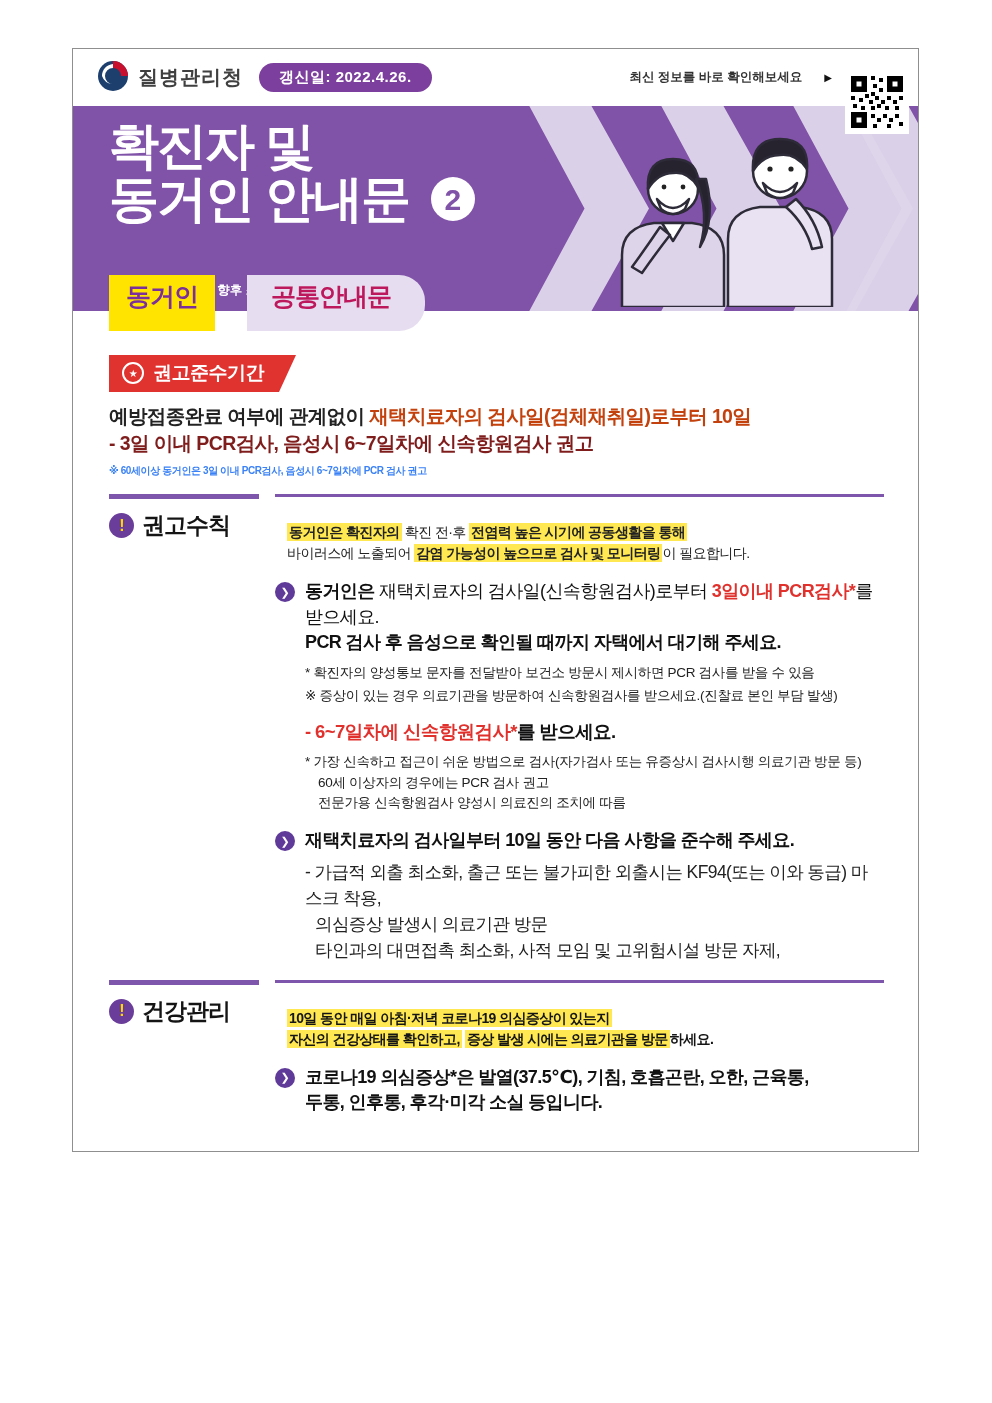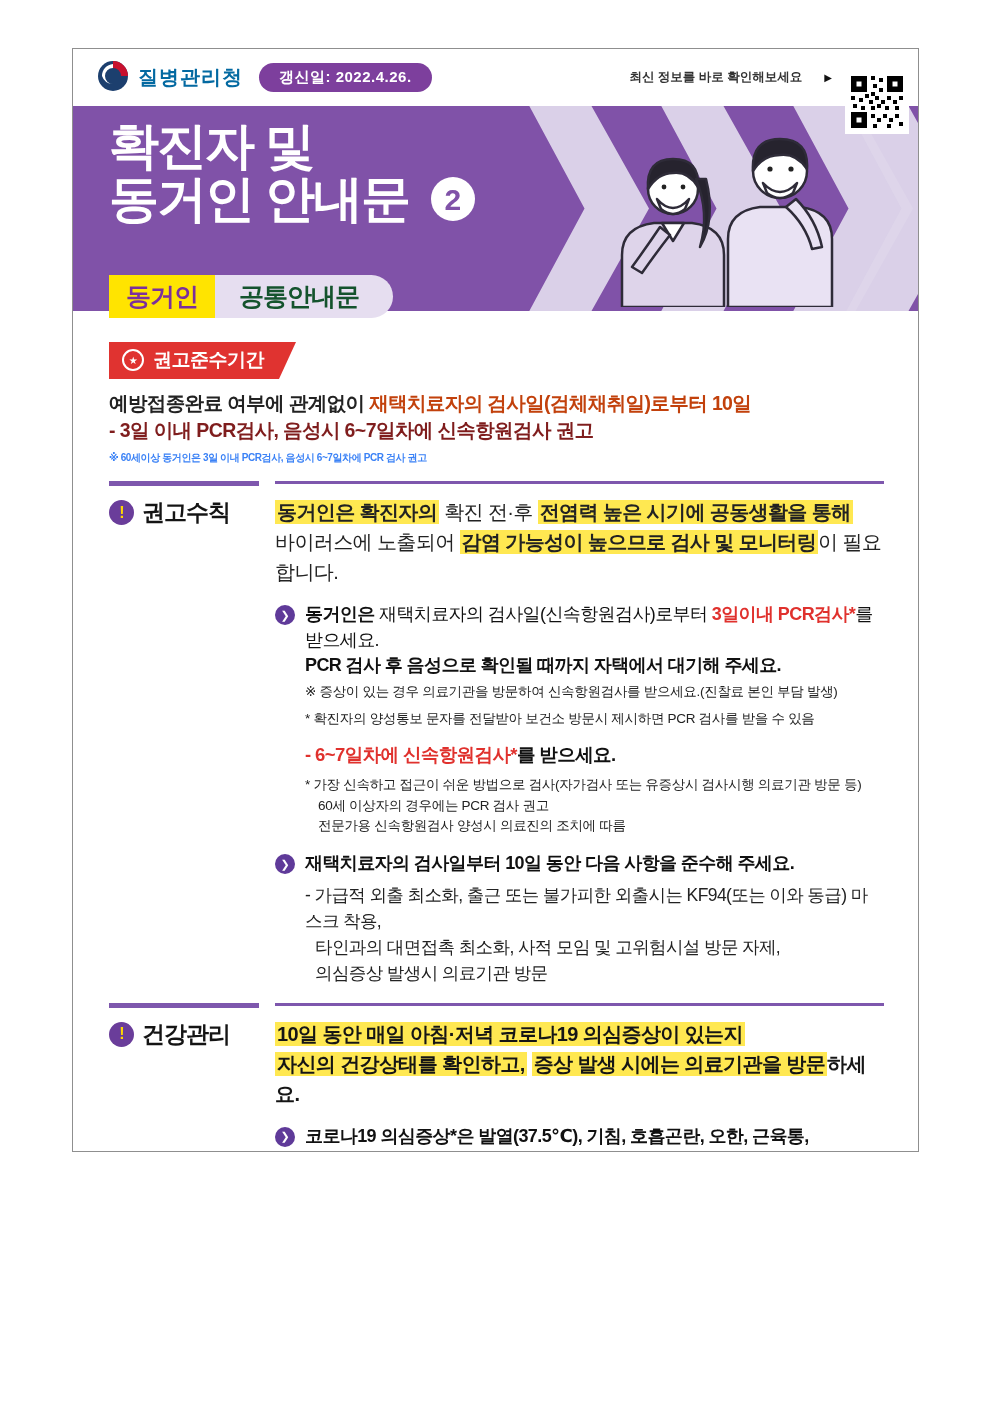--- a/index.html
+++ b/index.html
@@ -8,21 +8,21 @@
     font-family:"Liberation Sans","DejaVu Sans",sans-serif;color:#1a1a1a;
     -webkit-font-smoothing:antialiased;
   }
   .page{
     position:absolute;left:72px;top:48px;width:845px;height:1102px;
     border:1px solid #8f8f8f;background:#fff;overflow:hidden;
   }
   
   .header{height:57px;display:flex;align-items:center;padding:0 86px 0 24px;box-sizing:border-box;}
   .logo-wrap{display:flex;align-items:center;gap:9px;}
-  .agency-name{font-size:20px;font-weight:800;letter-spacing:1px;color:#0369a1;}
+  .agency-name{font-size:20px;font-weight:800;letter-spacing:1px;color:#404040;}
   .update-pill{
     margin-left:16px;background:#7d3f9d;color:#fff;font-size:15px;font-weight:700;
     padding:5px 20px;border-radius:30px;letter-spacing:.5px;
   }
   .qr-hint{margin-left:auto;display:flex;align-items:center;gap:22px;font-size:12.5px;font-weight:700;color:#333;}
   .qr-hint .tri{font-size:10px;color:#111;}
   .qr-box{
     position:absolute;top:21px;right:9px;z-index:6;background:#fff;padding:4px;
     width:56px;height:56px;box-sizing:content-box;
   }
@@ -38,28 +38,28 @@
     font-size:50px;line-height:1.05;font-weight:800;letter-spacing:-2px;
   }
   .num-circle{
     display:inline-flex;align-items:center;justify-content:center;
     width:44px;height:44px;border-radius:50%;background:#fff;color:#8052a8;
     font-size:30px;font-weight:800;margin-left:10px;vertical-align:6px;letter-spacing:0;
   }
   .banner-note{position:absolute;z-index:3;left:38px;bottom:12px;color:#fff;font-size:12.5px;font-weight:600;}
   .people{position:absolute;z-index:2;right:48px;bottom:0;}
   
-  .tags{position:relative;z-index:4;display:flex;margin:-36px 0 0 36px;}
+  .tags{position:relative;z-index:4;display:flex;margin:-36px 0 0 36px;gap:32px;}
   .tag-primary{
     background:#ffe400;color:#7b2f9c;font-size:25px;font-weight:800;
     padding:5px 17px;letter-spacing:-1px;
   }
   .tag-secondary{
-    background:#e6def0;color:#14532d;font-size:25px;font-weight:800;
-    padding:5px 34px 5px 24px;border-radius:0 26px 26px 0;letter-spacing:-1px;text-align:center;
+    background:#e6def0;color:#be185d;font-size:25px;font-weight:800;
+    padding:5px 34px 18px 24px;border-radius:0 26px 26px 0;letter-spacing:-1px;text-align:center;
   }
   
   .period{margin:24px 34px 0 36px;}
   .period-badge{
     display:inline-flex;align-items:center;gap:9px;background:#e03330;color:#fff;
     font-size:19px;font-weight:800;padding:5px 32px 6px 13px;letter-spacing:-.5px;
     clip-path:polygon(0 0,100% 0,calc(100% - 17px) 100%,0 100%);
   }
   .star-icon{
     width:18px;height:18px;border:2px solid #fff;border-radius:50%;
@@ -72,21 +72,21 @@
   
   .section{display:grid;grid-template-columns:150px 1fr;column-gap:16px;margin:16px 34px 0 36px;}
   .sec-left{border-top:5px solid #7e57ad;padding-top:11px;}
   .sec-head{display:flex;align-items:center;gap:8px;font-size:23px;font-weight:800;letter-spacing:-1px;color:#141414;}
   .exc-icon{
     width:25px;height:25px;border-radius:50%;background:#6a3d9a;color:#ffd800;
     display:inline-flex;align-items:center;justify-content:center;font-size:16px;font-weight:800;flex:0 0 auto;
   }
   .sec-right{border-top:3px solid #7e57ad;padding-top:13px;min-width:0;}
   .hl{background:#ffe851;font-weight:800;padding:1px 2px;}
-  .intro-p{margin:0;font-size:20px;line-height:1.5;font-weight:400;color:#222;letter-spacing:-.6px;}
+  .intro-p{margin:12px;font-size:14px;line-height:1.5;font-weight:400;color:#222;letter-spacing:-.6px;}
   .intro-p.bold-all{font-weight:800;color:#151515;}
   .bullet{display:flex;gap:10px;margin-top:15px;}
   .arrow-icon{
     flex:0 0 auto;width:20px;height:20px;border-radius:50%;background:#5f3a99;color:#fff;
     display:inline-flex;align-items:center;justify-content:center;font-size:11px;font-weight:800;margin-top:3px;
   }
   .bullet-body{font-size:18px;line-height:1.42;color:#111;letter-spacing:-.6px;min-width:0;}
   .bb-bold{font-weight:800;}
   .bb-red{color:#e0312d;font-weight:800;}
   .note{font-size:13.5px;line-height:1.5;color:#222;margin-top:3px;letter-spacing:-.3px;font-weight:400;}
@@ -231,40 +231,40 @@
       <p class="intro-p">
         <span class="hl">동거인은 확진자의</span><span> 확진 전·후 </span><span class="hl">전염력 높은 시기에 공동생활을 통해</span><br>
         <span>바이러스에 노출되어 </span><span class="hl">감염 가능성이 높으므로 검사 및 모니터링</span><span>이 필요합니다.</span>
       </p>
 
       <div class="bullet">
         <span class="arrow-icon">❯</span>
         <div class="bullet-body">
           <span class="bb-bold">동거인은</span><span> 재택치료자의 검사일(신속항원검사)로부터 </span><span class="bb-red">3일이내 PCR검사*</span><span>를 받으세요.</span>
           <div class="bb-bold">PCR 검사 후 음성으로 확인될 때까지 자택에서 대기해 주세요.</div>
+          <div class="note first">* 확진자의 양성통보 문자를 전달받아 보건소 방문시 제시하면 PCR 검사를 받을 수 있음</div>
           <div class="note">※ 증상이 있는 경우 의료기관을 방문하여 신속항원검사를 받으세요.(진찰료 본인 부담 발생)</div>
-          <div class="note first">* 확진자의 양성통보 문자를 전달받아 보건소 방문시 제시하면 PCR 검사를 받을 수 있음</div>
           <div class="sub-item">
             <span class="bb-red">- 6~7일차에 신속항원검사*</span><span>를 받으세요.</span>
           </div>
           <div class="note first">
             <span>* 가장 신속하고 접근이 쉬운 방법으로 검사(자가검사 또는 유증상시 검사시행 의료기관 방문 등)</span>
             <span class="cont">60세 이상자의 경우에는 PCR 검사 권고</span>
             <span class="cont">전문가용 신속항원검사 양성시 의료진의 조치에 따름</span>
           </div>
         </div>
       </div>
 
       <div class="bullet">
         <span class="arrow-icon">❯</span>
         <div class="bullet-body">
           <div class="bb-bold">재택치료자의 검사일부터 10일 동안 다음 사항을 준수해 주세요.</div>
           <p class="b2-line b2-first">- 가급적 외출 최소화, 출근 또는 불가피한 외출시는 KF94(또는 이와 동급) 마스크 착용,</p>
+          <p class="b2-line cont">의심증상 발생시 의료기관 방문</p>
           <p class="b2-line cont">타인과의 대면접촉 최소화, 사적 모임 및 고위험시설 방문 자제,</p>
-          <p class="b2-line cont">의심증상 발생시 의료기관 방문</p>
         </div>
       </div>
     </div>
   </div>
 
   <div class="section">
     <div class="sec-left">
       <div class="sec-head">
         <span class="exc-icon">!</span>
         <span>건강관리</span>

